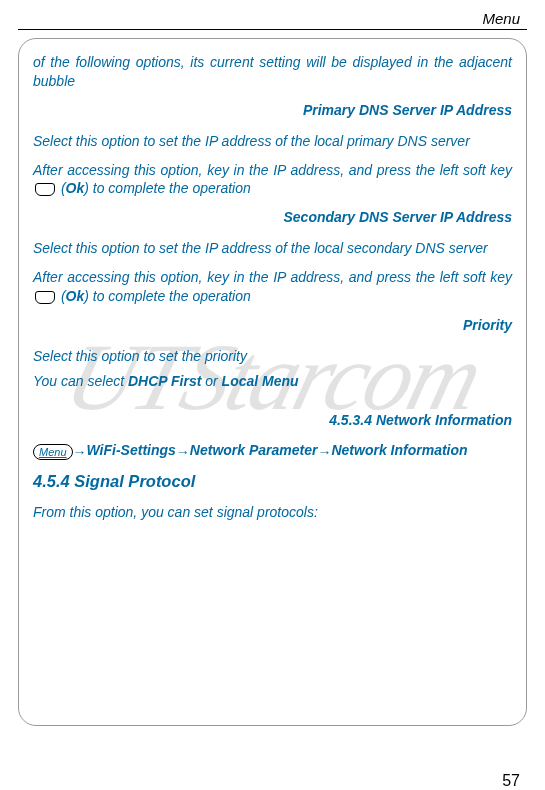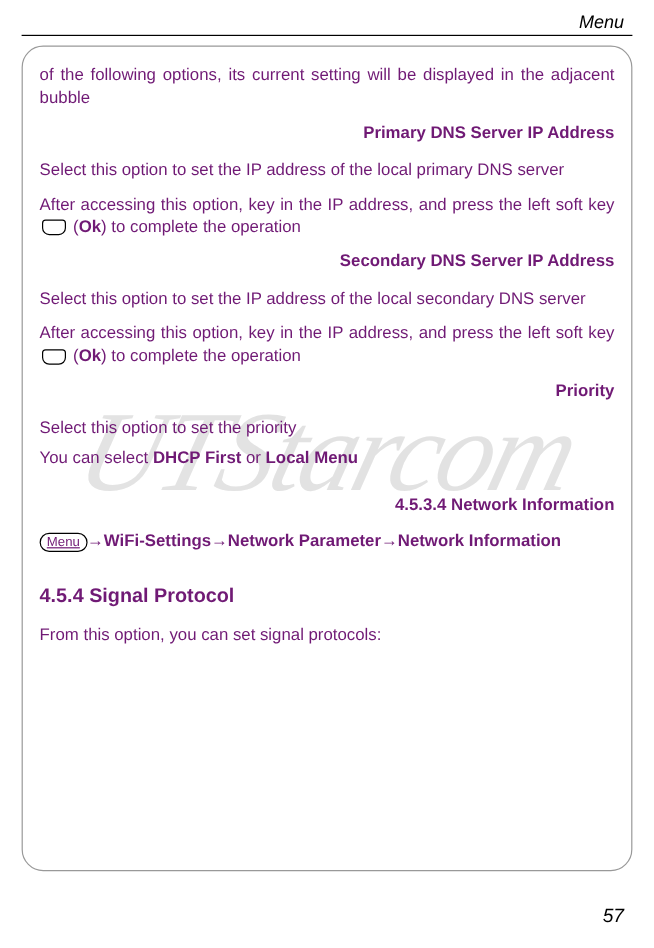--- a/index.html
+++ b/index.html
@@ -47,36 +47,37 @@
       pointer-events: none;
       white-space: nowrap;
       z-index: 0;
       letter-spacing: -3px;
     }
     .content {
       position: relative;
       z-index: 1;
       font-size: 14px;
       line-height: 1.35;
-      color: #701a75;
+      color: #0369a1;
+      font-style: italic;
     }
     .para {
       margin-bottom: 10px;
       text-align: justify;
     }
     .bold-heading {
       font-weight: bold;
       margin-bottom: 12px;
       margin-top: 4px;
       text-align: right;
     }
     .section-h2 {
       font-weight: bold;
       font-size: 16.5px;
-      margin-top: 26px;
+      margin-top: 10px;
       margin-bottom: 10px;
     }
     .key-icon {
       display: inline-block;
       width: 20px;
       height: 13px;
       border: 1.5px solid #000;
       border-radius: 3px 3px 6px 6px;
       vertical-align: middle;
       position: relative;
@@ -96,23 +97,22 @@
     }
     .menu-icon-text {
       text-decoration: underline;
       font-family: Arial, sans-serif;
     }
     .arrow {
       font-family: Arial, sans-serif;
     }
     .page-number {
       position: absolute;
-      bottom: 17px;
+      bottom: 0;
       right: 25px;
-      font-style: italic;
       font-size: 16px;
     }
     .inline-bold {
       font-weight: bold;
     }
   </style>
 </head>
 <body>
 
 <div class="page-header">Menu</div>

